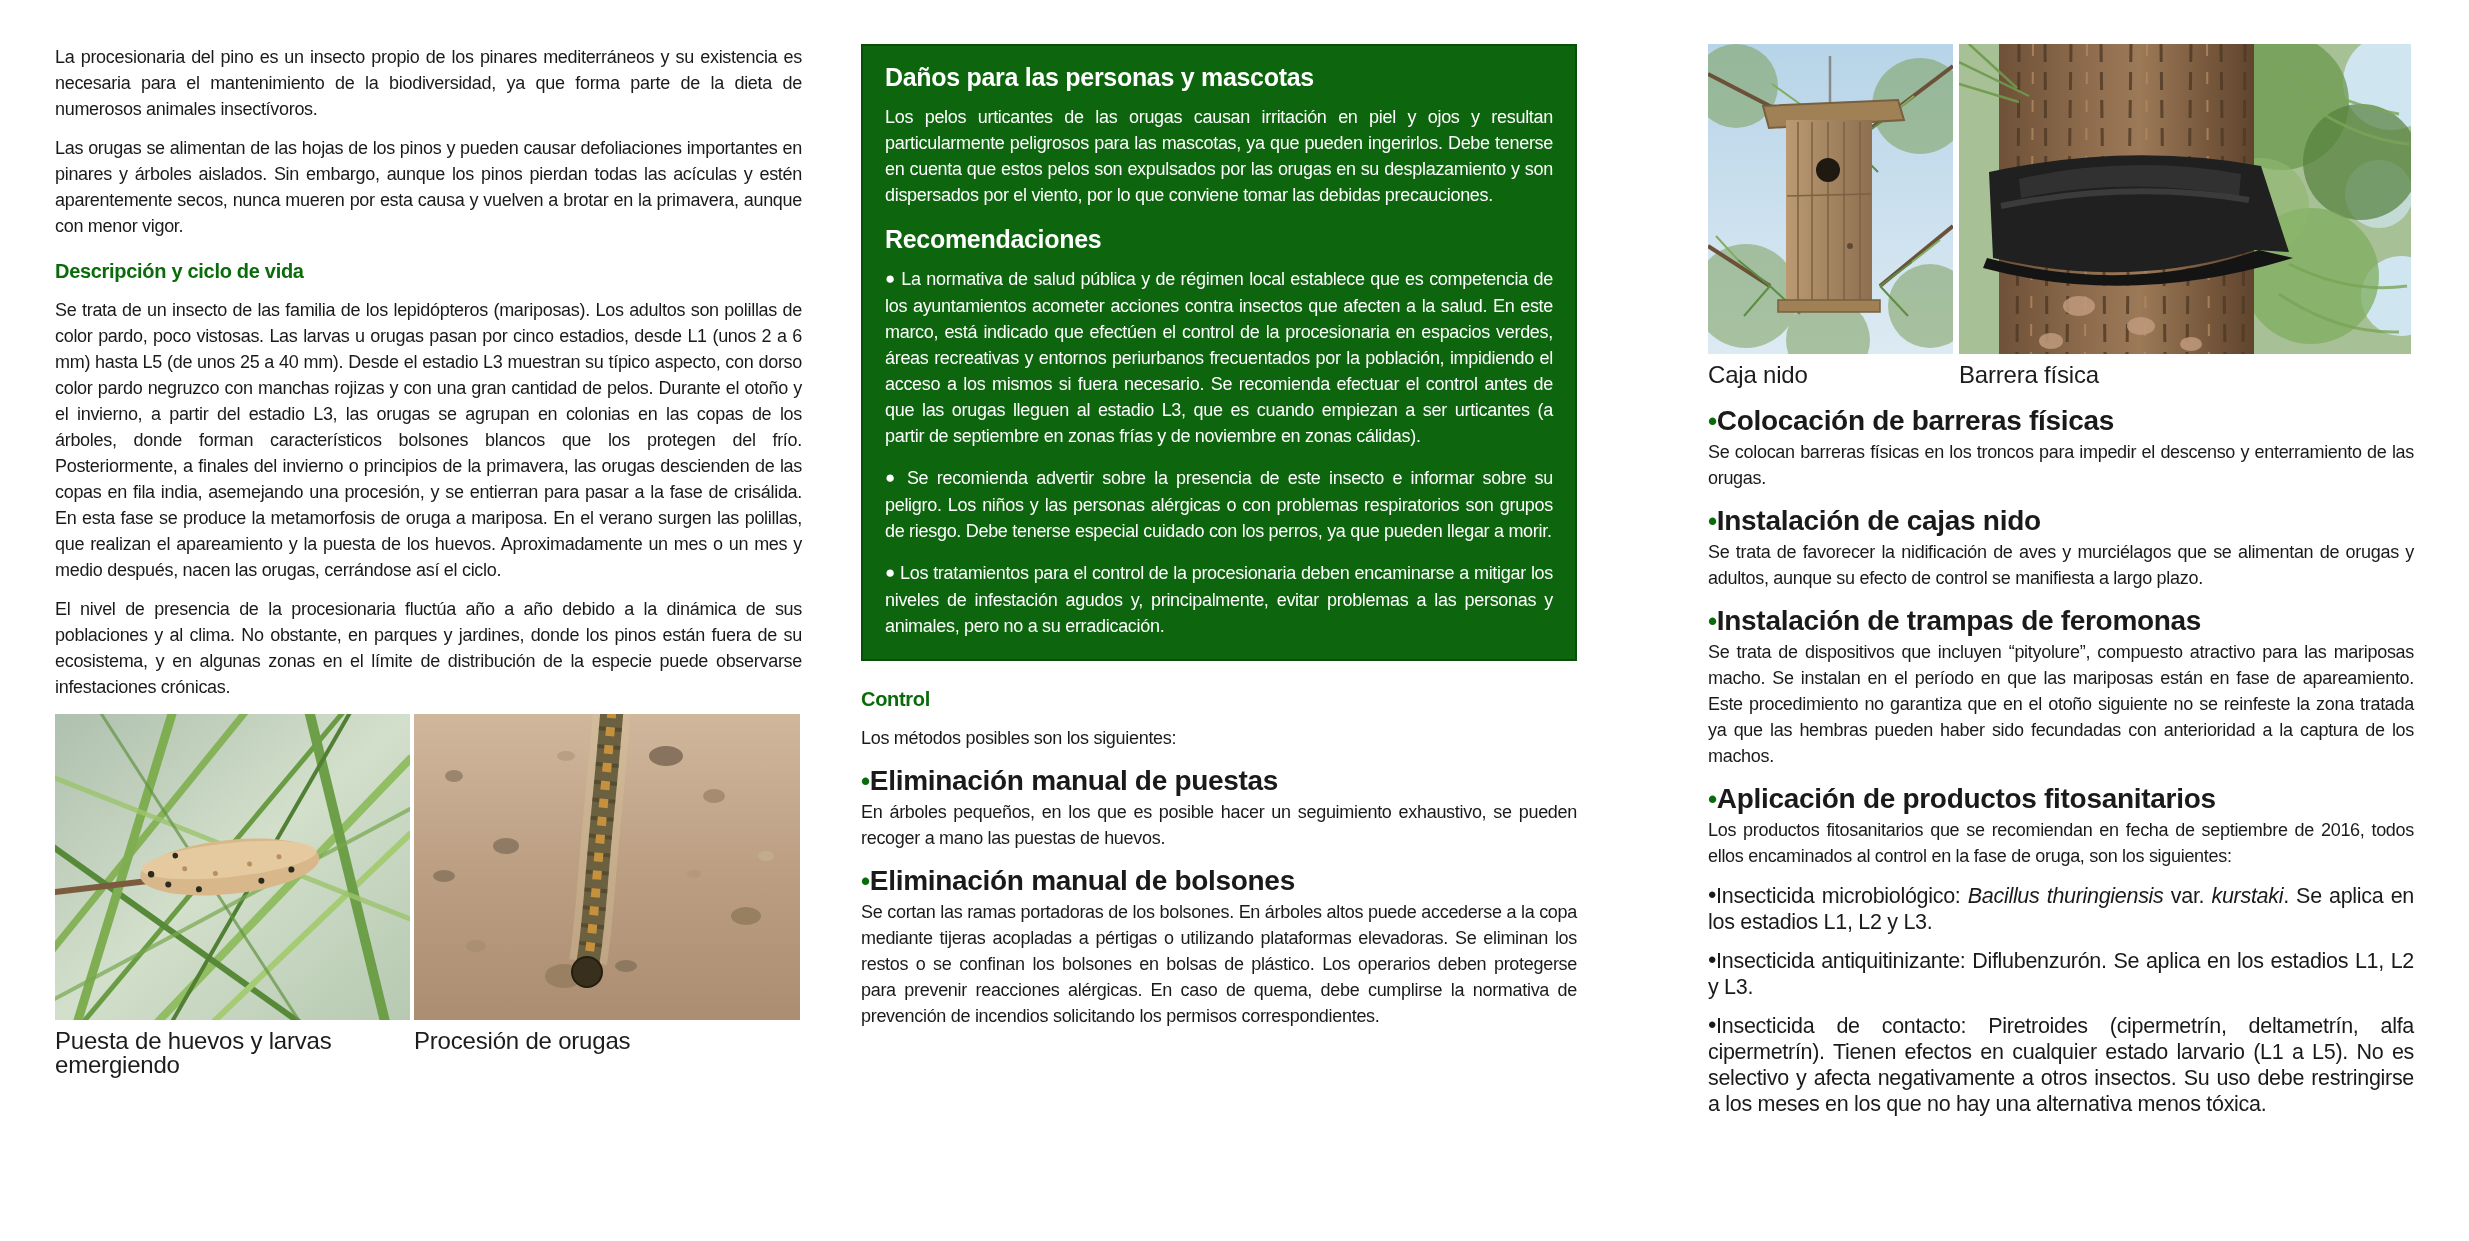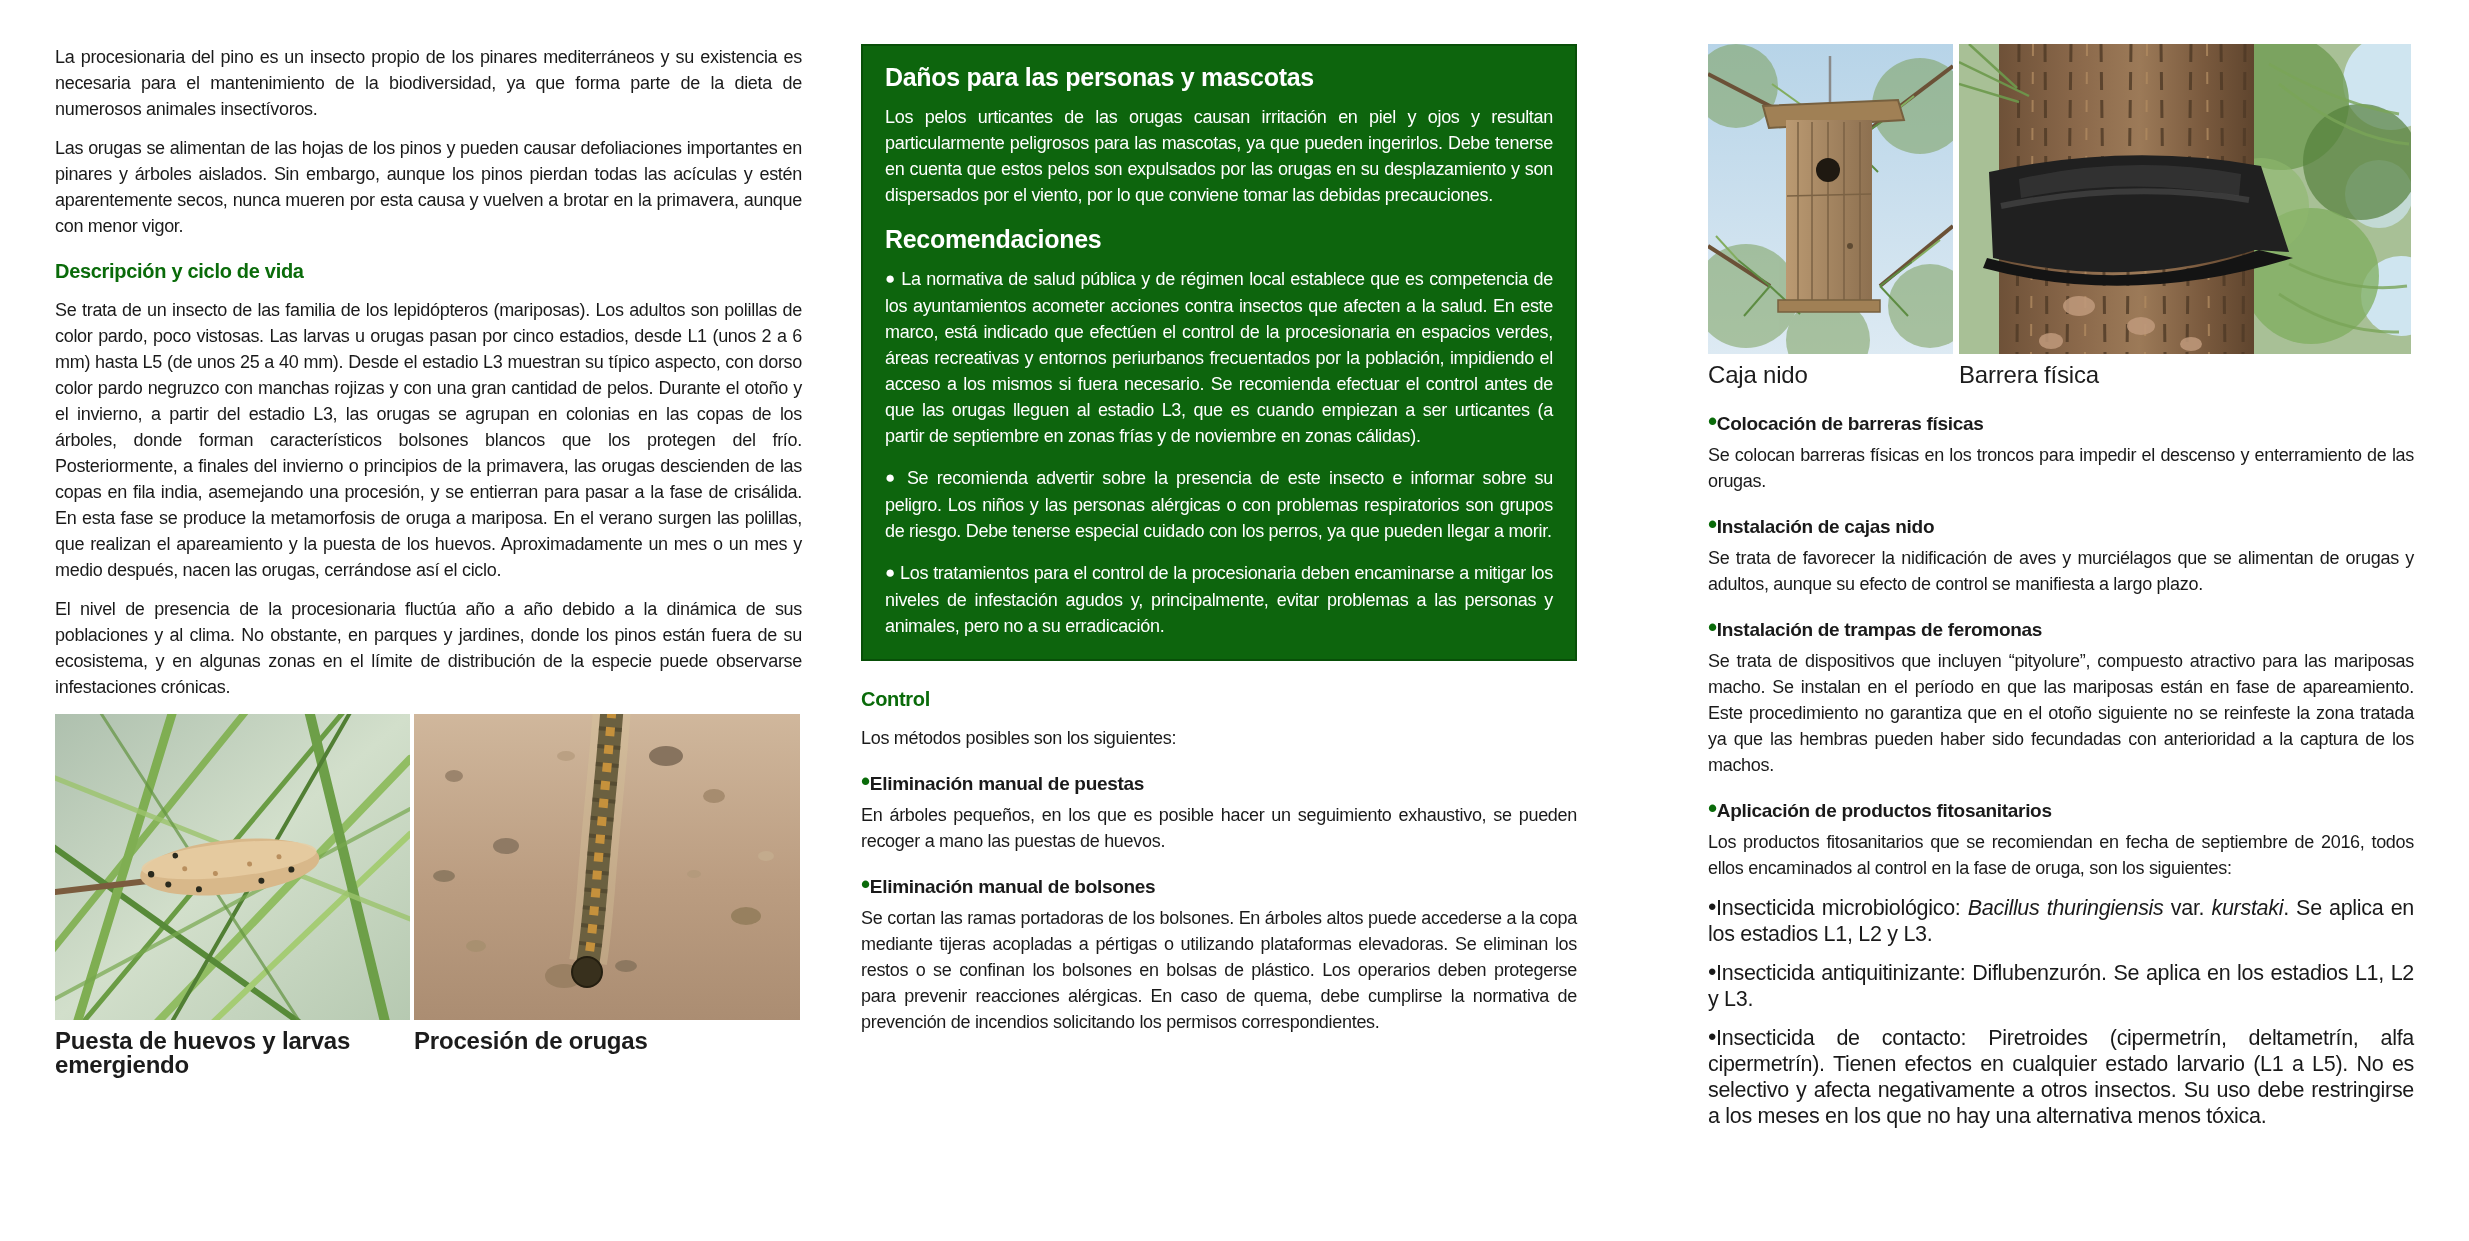--- a/index.html
+++ b/index.html
@@ -23,37 +23,37 @@
   h2.green-heading{color:var(--green);font-size:20px;line-height:32px;margin:22px 0 10px;letter-spacing:-0.3px;}
   .col-left h2.green-heading{margin-top:16px;}
 
   
   .alert-box{background:var(--box-green);border:2px solid var(--box-border);color:#fff;padding:12px 22px 4px;}
   .alert-box .box-title{font-size:25px;line-height:30px;font-weight:bold;margin:4px 0 12px;color:#fff;letter-spacing:-0.3px;}
   .alert-box p{color:#fff;font-size:18px;line-height:26px;letter-spacing:-0.3px;text-align:justify;margin:0 0 16px;}
   .alert-box p.alert-bullet::before{content:"\25CF  ";font-size:17px;position:relative;top:-1px;}
 
   
-  .method-heading{font-size:19px;line-height:28px;font-weight:bold;margin:16px 0 4px;letter-spacing:-0.3px;}
+  .method-heading{font-size:28px;line-height:28px;font-weight:bold;margin:16px 0 4px;letter-spacing:-0.3px;}
   .method-heading::before{content:"\2022 ";color:var(--green);font-size:26px;}
   .insecticide{font-size:21.5px;line-height:26px;letter-spacing:-0.3px;text-align:justify;margin:0 0 12px;}
   .insecticide::before{content:"\2022 ";color:var(--ink);font-size:24px;}
 
   
   .photo-row{display:flex;margin-top:14px;}
   .photo-row.left-row{gap:4px;}
   .photo-row.right-row{gap:6px;margin-top:0;}
   figure.photo{margin:0;overflow:hidden;background:#cccccc;}
   figure.photo svg{display:block;width:100%;height:100%;}
   .ph-eggs{width:355px;height:306px;}
   .ph-procession{width:386px;height:306px;}
   .ph-nestbox{width:245px;height:310px;}
   .ph-barrier{width:452px;height:310px;}
   .caption-row{display:flex;}
-  .caption-row.left-row{gap:4px;font-weight:bold;}
+  .caption-row.left-row{gap:4px;}
   .caption-row.right-row{gap:6px;}
   .caption{font-size:24px;line-height:24px;text-align:left;margin-top:9px;color:#1c1c1c;letter-spacing:-0.2px;}
   .cap-w1{width:355px;} .cap-w2{width:386px;} .cap-w3{width:245px;} .cap-w4{width:452px;}
   .col-right .first-method{margin-top:20px;}
 </style>
 </head>
 <body>
 
 <div class="page">
 

